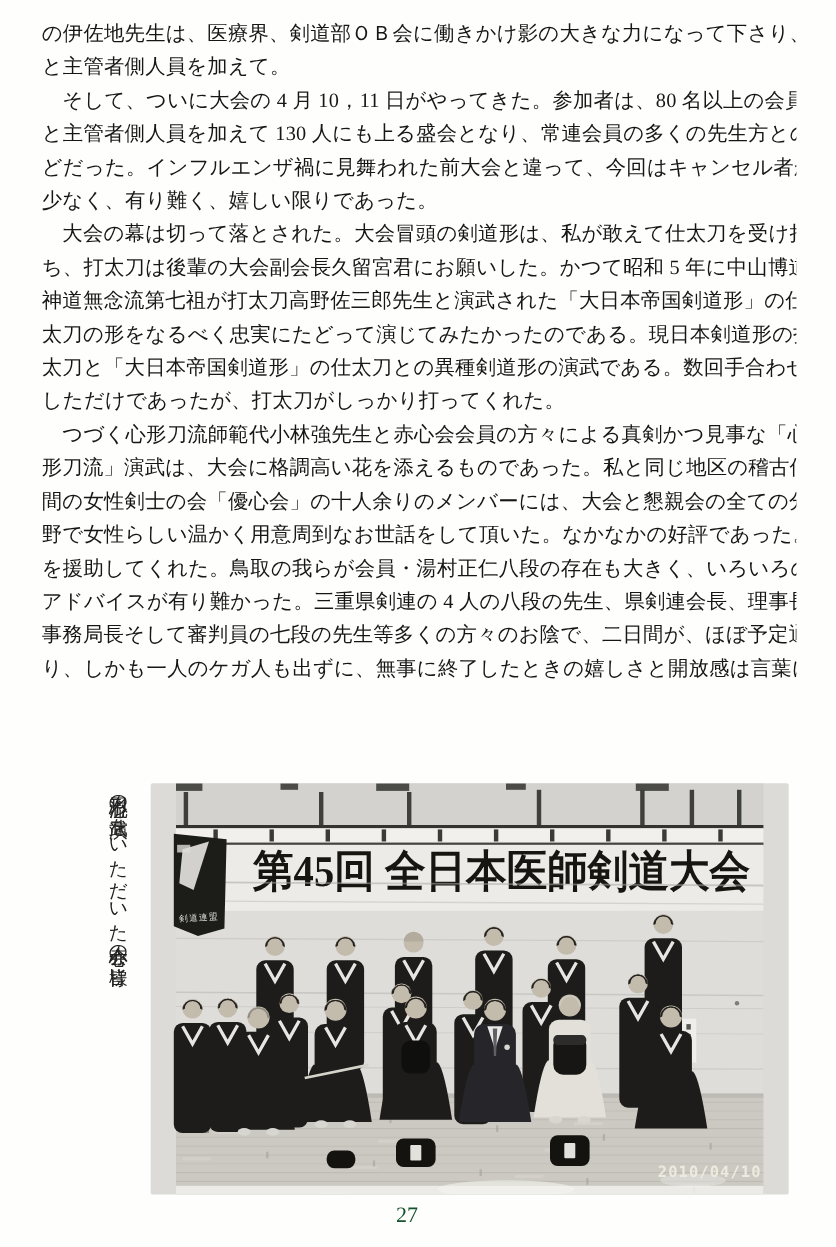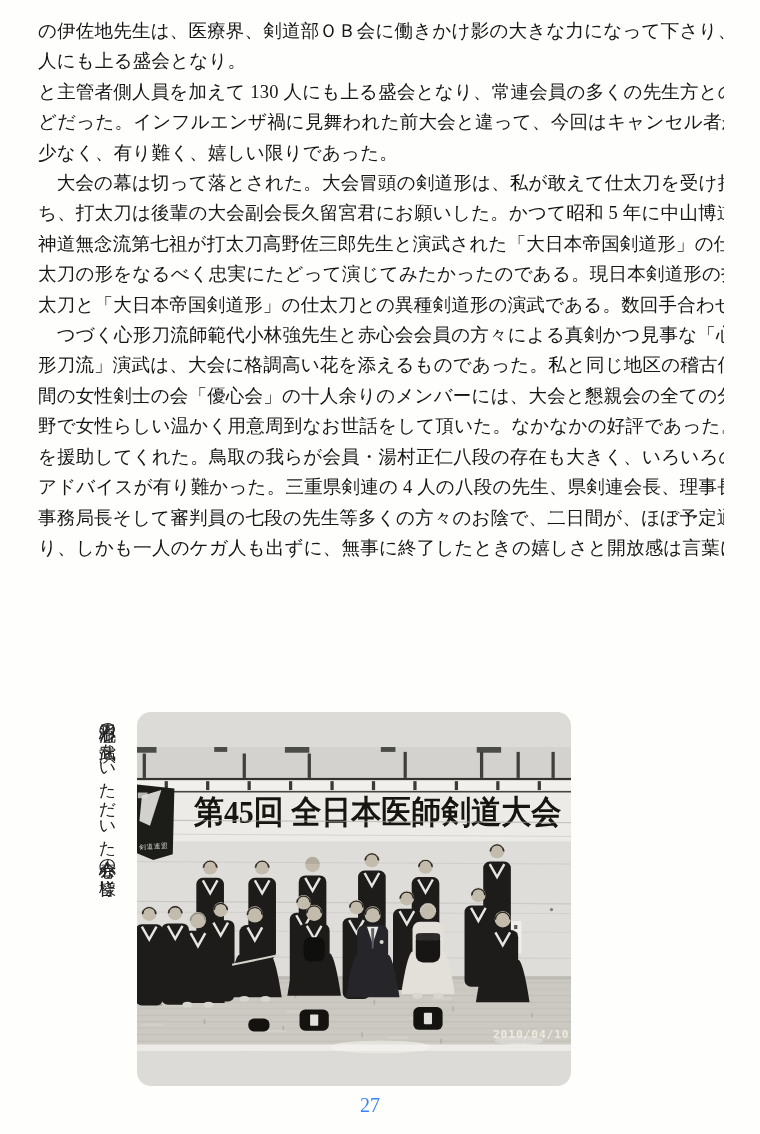--- a/index.html
+++ b/index.html
@@ -9,43 +9,45 @@
   .body-text{position:absolute;left:38px;top:16px;width:686px;}
   .line{font-size:18.5px;line-height:30.4px;white-space:nowrap;overflow:hidden;
         text-align:justify;text-align-last:justify;text-justify:inter-character;
         letter-spacing:0.2px;}
   .line.para-end{text-align-last:left;}
   
   .caption-v{position:absolute;left:94px;top:712px;height:340px;width:26px;
              writing-mode:vertical-rl;text-orientation:upright;
              font-size:17px;line-height:26px;letter-spacing:0;color:#222;}
   
-  .photo{position:absolute;left:137px;top:712px;width:434px;height:374px;
-         border-radius:14px;overflow:hidden;background:#dcdbd7;}
+  .photo{position:absolute;left:137px;top:712px;width:580px;height:374px;
+         border-radius:2px;overflow:hidden;background:#dcdbd7;}
   .photo svg{display:block;width:100%;height:100%;}
   
   .page-number{position:absolute;left:0;top:1094px;width:740px;text-align:center;
-               font-size:20px;color:#3b82f6;}
+               font-size:20px;color:#14532d;}
 </style>
 </head>
 <body>
 
 <div class="page">
 
   <div class="body-text" id="body-text">
       <div class="line">の伊佐地先生は、医療界、剣道部ＯＢ会に働きかけ影の大きな力になって下さり、</div>
-      <div class="line para-end">人にも上る盛会となり。</div>
+      <div class="line para-end">と主管者側人員を加えて。</div>
+      <div class="line">　そして、ついに大会の 4 月 10，11 日がやってきた。参加者は、80 名以上の会員</div>
       <div class="line">と主管者側人員を加えて 130 人にも上る盛会となり、常連会員の多くの先生方との</div>
       <div class="line">どだった。インフルエンザ禍に見舞われた前大会と違って、今回はキャンセル者が</div>
       <div class="line para-end">少なく、有り難く、嬉しい限りであった。</div>
       <div class="line">　大会の幕は切って落とされた。大会冒頭の剣道形は、私が敢えて仕太刀を受け持</div>
       <div class="line">ち、打太刀は後輩の大会副会長久留宮君にお願いした。かつて昭和 5 年に中山博道</div>
       <div class="line">神道無念流第七祖が打太刀高野佐三郎先生と演武された「大日本帝国剣道形」の仕</div>
       <div class="line">太刀の形をなるべく忠実にたどって演じてみたかったのである。現日本剣道形の打</div>
       <div class="line">太刀と「大日本帝国剣道形」の仕太刀との異種剣道形の演武である。数回手合わせ</div>
+      <div class="line para-end">しただけであったが、打太刀がしっかり打ってくれた。</div>
       <div class="line">　つづく心形刀流師範代小林強先生と赤心会会員の方々による真剣かつ見事な「心</div>
       <div class="line">形刀流」演武は、大会に格調高い花を添えるものであった。私と同じ地区の稽古仲</div>
       <div class="line">間の女性剣士の会「優心会」の十人余りのメンバーには、大会と懇親会の全ての分</div>
       <div class="line">野で女性らしい温かく用意周到なお世話をして頂いた。なかなかの好評であった。</div>
       <div class="line">を援助してくれた。鳥取の我らが会員・湯村正仁八段の存在も大きく、いろいろの</div>
       <div class="line">アドバイスが有り難かった。三重県剣連の 4 人の八段の先生、県剣連会長、理事長、</div>
       <div class="line">事務局長そして審判員の七段の先生等多くの方々のお陰で、二日間が、ほぼ予定通</div>
       <div class="line">り、しかも一人のケガ人も出ずに、無事に終了したときの嬉しさと開放感は言葉に</div>
     </div>
 

